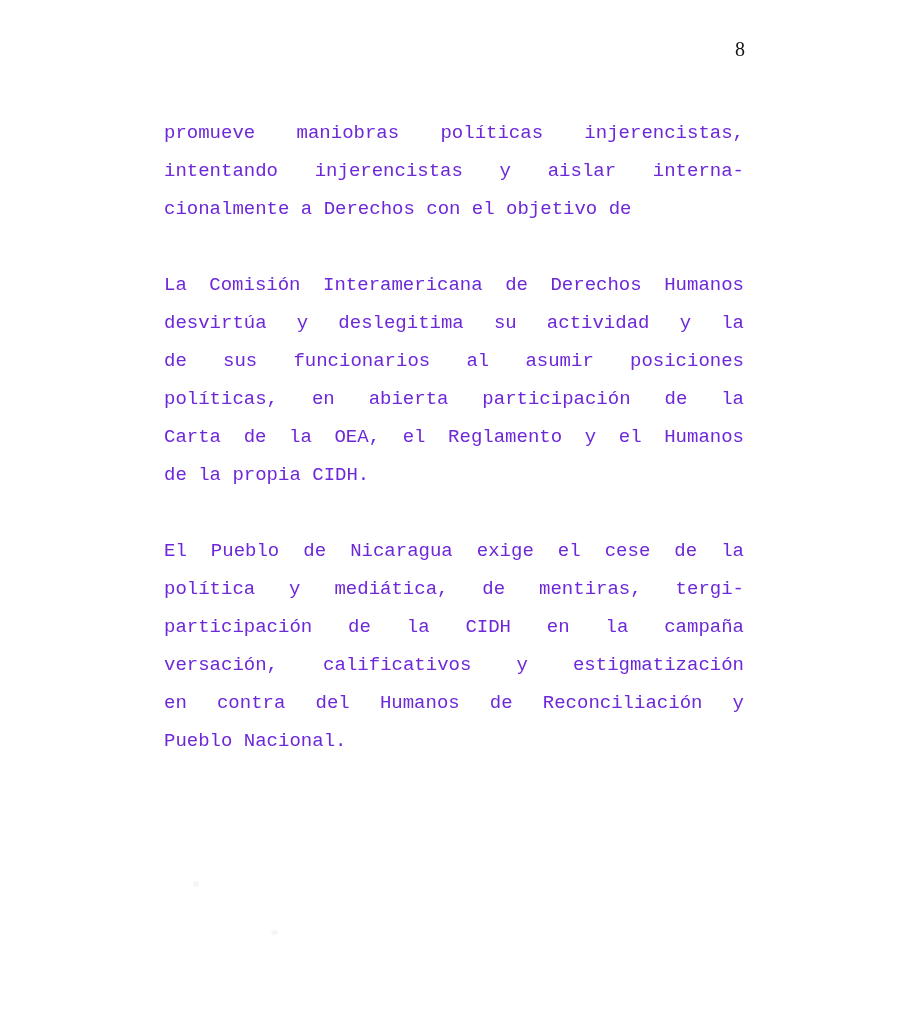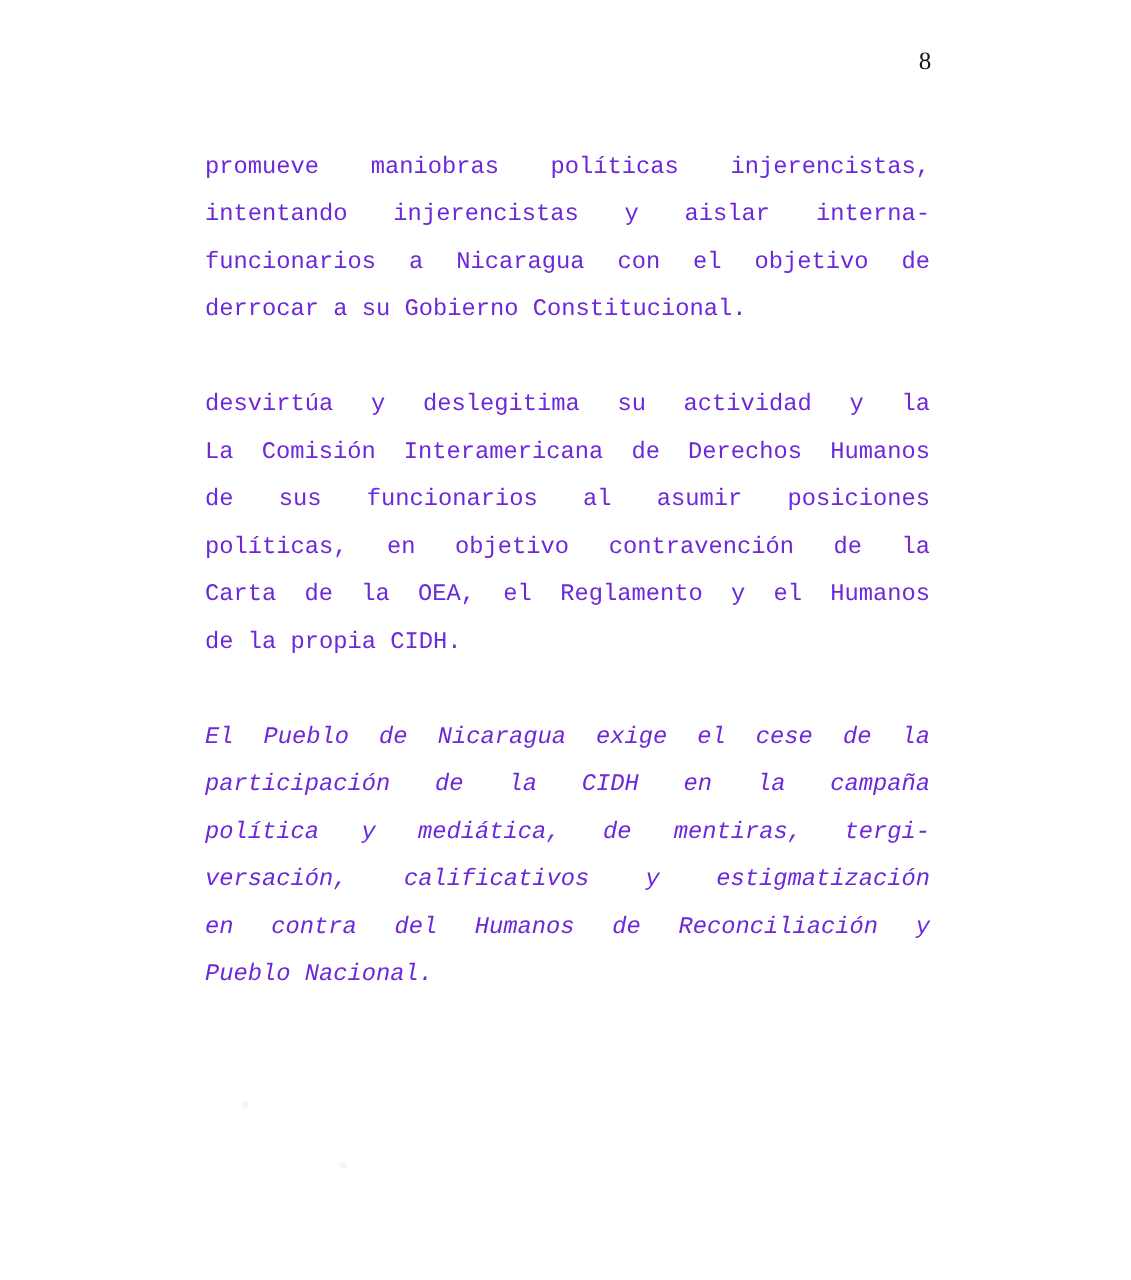--- a/index.html
+++ b/index.html
@@ -32,21 +32,20 @@
     font-size: 19px;
     line-height: 38px;
     color: #6d28d9;
     letter-spacing: 0px;
   }
   .para {
     margin: 0 0 38px 0;
   }
   .para:last-child {
     margin-bottom: 0;
-    font-style: italic;
   }
   .line {
     text-align: justify;
     text-align-last: justify;
     white-space: normal;
     height: 38px;
   }
   .para .line:last-child {
     text-align-last: left;
   }
@@ -64,37 +63,36 @@
 
 <div class="page">
 
   <div class="page-number">8</div>
 
   <div class="text-block">
 
     <div class="para">
       <div class="line">promueve maniobras políticas injerencistas,</div>
       <div class="line">intentando injerencistas y aislar interna-</div>
-      <div class="line">funcionarios a Nicaragua con el objetivo de</div>
-      <div class="line">derrocar a su Gobierno Constitucional.</div>
+      <div class="line">cionalmente a Derechos con el objetivo de</div>
     </div>
 
     <div class="para">
+      <div class="line">La Comisión Interamericana de Derechos Humanos</div>
       <div class="line">desvirtúa y deslegitima su actividad y la</div>
-      <div class="line">La Comisión Interamericana de Derechos Humanos</div>
       <div class="line">de sus funcionarios al asumir posiciones</div>
-      <div class="line">políticas, en objetivo contravención de la</div>
+      <div class="line">políticas, en abierta participación de la</div>
       <div class="line">Carta de la OEA, el Reglamento y el Humanos</div>
       <div class="line">de la propia CIDH.</div>
     </div>
 
     <div class="para">
       <div class="line">El Pueblo de Nicaragua exige el cese de la</div>
+      <div class="line">política y mediática, de mentiras, tergi-</div>
       <div class="line">participación de la CIDH en la campaña</div>
-      <div class="line">política y mediática, de mentiras, tergi-</div>
       <div class="line">versación, calificativos y estigmatización</div>
       <div class="line">en contra del Humanos de Reconciliación y</div>
       <div class="line">Pueblo Nacional.</div>
     </div>
 
   </div>
 
   <div class="artifact a1"></div>
   <div class="artifact a2"></div>
 

